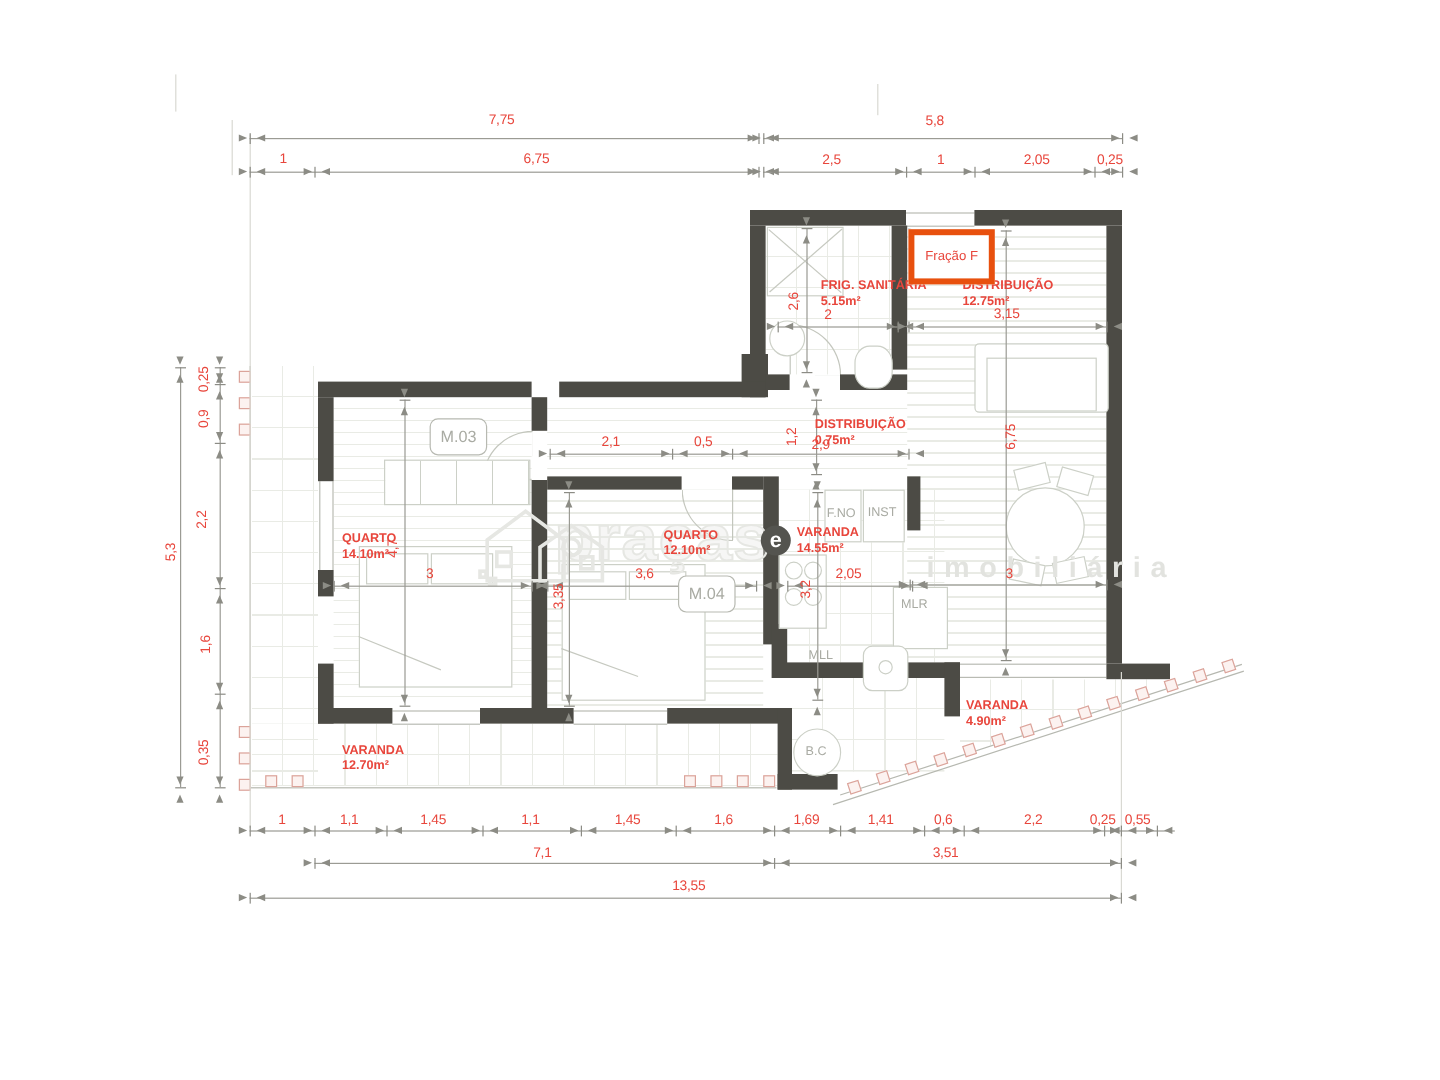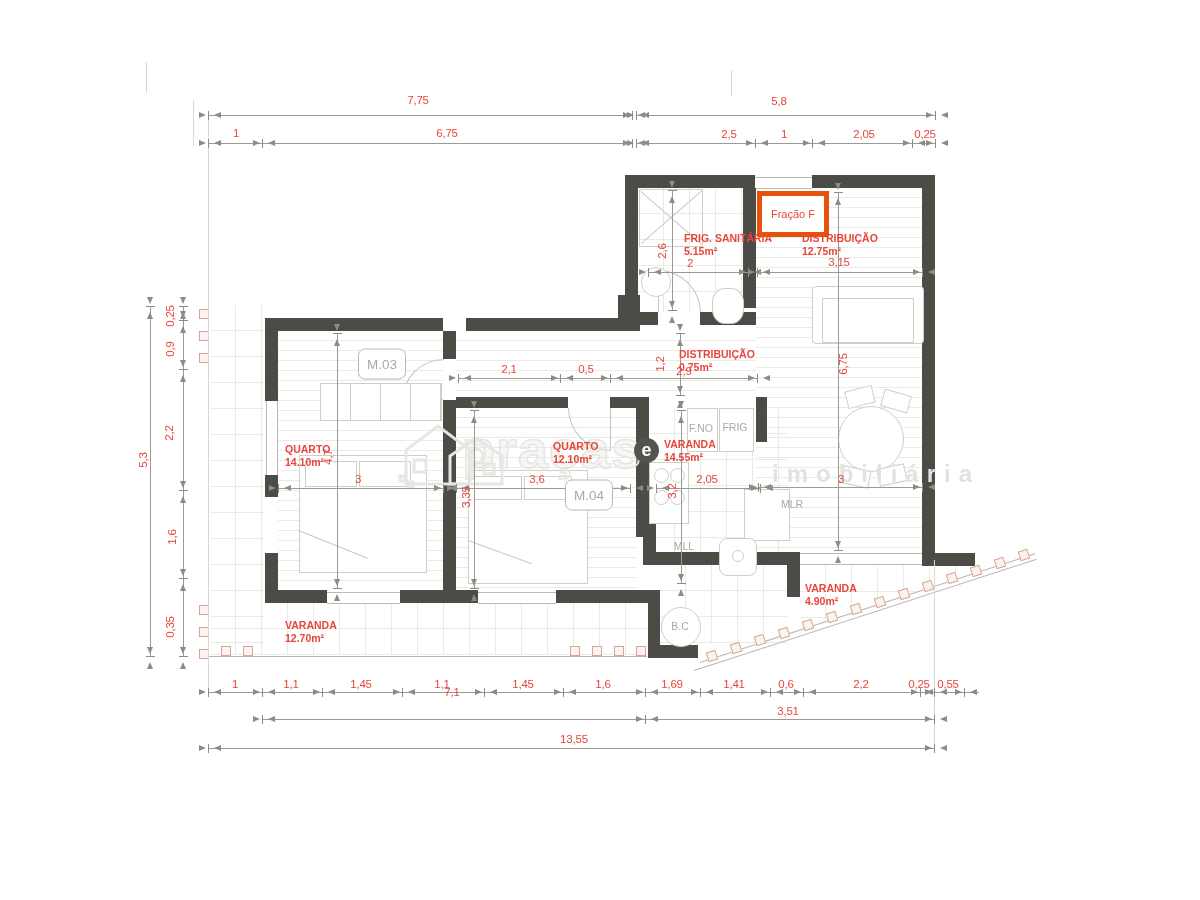--- a/index.html
+++ b/index.html
@@ -287,21 +287,21 @@
       <div class="dline" style="left: 474px; top: 410px; width: 1px; height: 178px;"></div>
       <div class="tick v" style="left: 470px; top: 410px;"></div>
       <div class="tick v" style="left: 470px; top: 588px;"></div>
       <div class="dline" style="left: 681px; top: 410px; width: 1px; height: 173px;"></div>
       <div class="tick v" style="left: 677px; top: 410px;"></div>
       <div class="tick v" style="left: 677px; top: 583px;"></div>
       <div class="dim" style="left: 418px; top: 100px;">7,75</div>
       <div class="dim" style="left: 779px; top: 101px;">5,8</div>
       <div class="dim" style="left: 236px; top: 133px;">1</div>
       <div class="dim" style="left: 447px; top: 133px;">6,75</div>
-      <div class="dim" style="left: 729px; top: 134px;">2,5</div>
+      <div class="dim" style="left: 693px; top: 134px;">2,5</div>
       <div class="dim" style="left: 784px; top: 134px;">1</div>
       <div class="dim" style="left: 864px; top: 134px;">2,05</div>
       <div class="dim" style="left: 925px; top: 134px;">0,25</div>
       <div class="dim r" style="left: 143px; top: 460px;">5,3</div>
       <div class="dim r" style="left: 170px; top: 316px;">0,25</div>
       <div class="dim r" style="left: 170px; top: 349px;">0,9</div>
       <div class="dim r" style="left: 169px; top: 433px;">2,2</div>
       <div class="dim r" style="left: 172px; top: 537px;">1,6</div>
       <div class="dim r" style="left: 170px; top: 627px;">0,35</div>
       <div class="dim" style="left: 235px; top: 684px;">1</div>
@@ -309,21 +309,21 @@
       <div class="dim" style="left: 361px; top: 684px;">1,45</div>
       <div class="dim" style="left: 442px; top: 684px;">1,1</div>
       <div class="dim" style="left: 523px; top: 684px;">1,45</div>
       <div class="dim" style="left: 603px; top: 684px;">1,6</div>
       <div class="dim" style="left: 672px; top: 684px;">1,69</div>
       <div class="dim" style="left: 734px; top: 684px;">1,41</div>
       <div class="dim" style="left: 786px; top: 684px;">0,6</div>
       <div class="dim" style="left: 861px; top: 684px;">2,2</div>
       <div class="dim" style="left: 919px; top: 684px;">0,25</div>
       <div class="dim" style="left: 948px; top: 684px;">0,55</div>
-      <div class="dim" style="left: 452px; top: 692px;">7,1</div>
+      <div class="dim" style="left: 452px; top: 711px;">7,1</div>
       <div class="dim" style="left: 788px; top: 711px;">3,51</div>
       <div class="dim" style="left: 574px; top: 739px;">13,55</div>
       <div class="dim r" style="left: 662px; top: 251px;">2,6</div>
       <div class="dim" style="left: 690px; top: 263px;">2</div>
       <div class="dim" style="left: 839px; top: 262px;">3,15</div>
       <div class="dim" style="left: 509px; top: 369px;">2,1</div>
       <div class="dim" style="left: 586px; top: 369px;">0,5</div>
       <div class="dim" style="left: 684px; top: 371px;">2,9</div>
       <div class="dim r" style="left: 660px; top: 364px;">1,2</div>
       <div class="dim r" style="left: 843px; top: 364px;">6,75</div>
@@ -364,22 +364,22 @@
         <div>VARANDA</div>
         <div>12.70m²</div>
       </div>
       <div class="room-label" style="left: 805px; top: 582px;">
         <div>VARANDA</div>
         <div>4.90m²</div>
       </div>
       <div class="fix boxed" style="left: 382px; top: 364px;">M.03</div>
       <div class="fix boxed" style="left: 589px; top: 495px;">M.04</div>
       <div class="fix" style="left: 701px; top: 428px;">F.NO</div>
-      <div class="fix" style="left: 735px; top: 427px;">FRIG</div>
-      <div class="fix" style="left: 792px; top: 504px;">MLR</div>
+      <div class="fix" style="left: 735px; top: 427px;">INST</div>
+      <div class="fix" style="left: 762px; top: 504px;">MLR</div>
       <div class="fix" style="left: 684px; top: 546px;">MLL</div>
       <div class="fix" style="left: 680px; top: 626px;">B.C</div>
     </div>
 
   <div class="badge">
     <span>Fração F</span>
   </div>
 
 </div>
 

